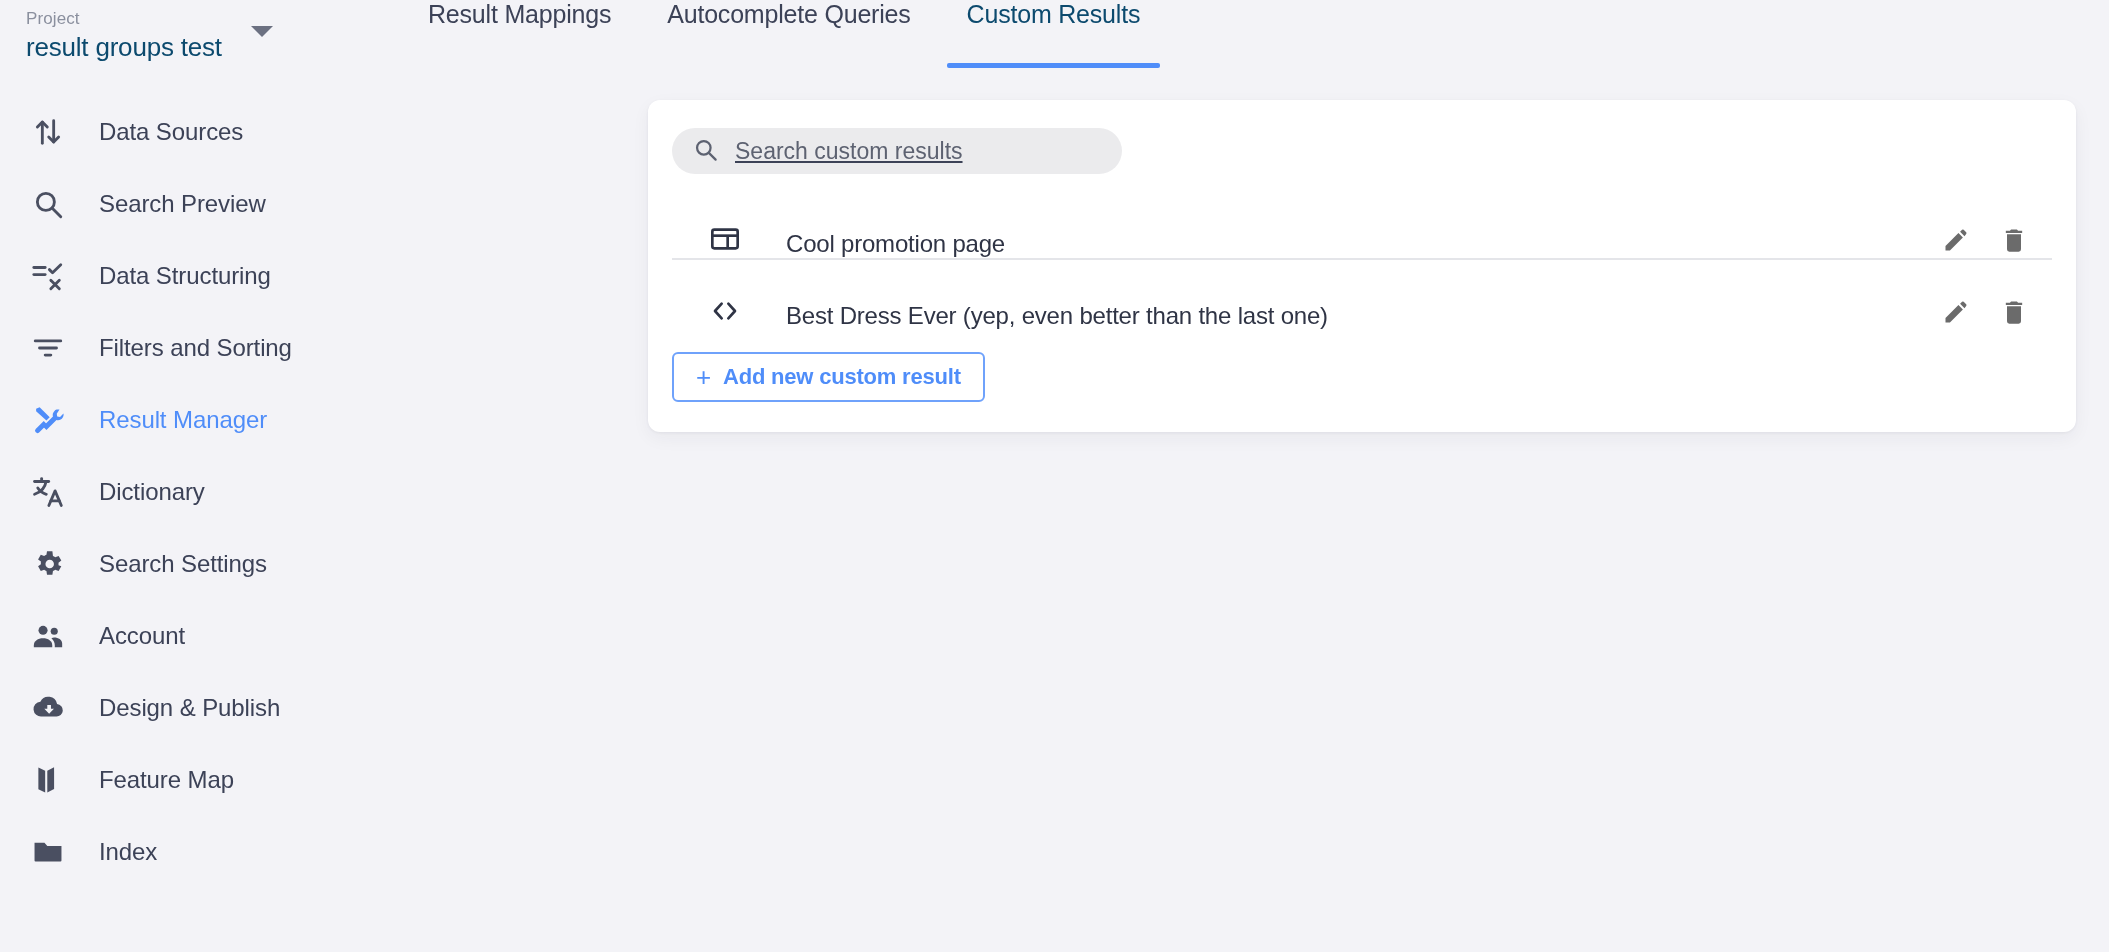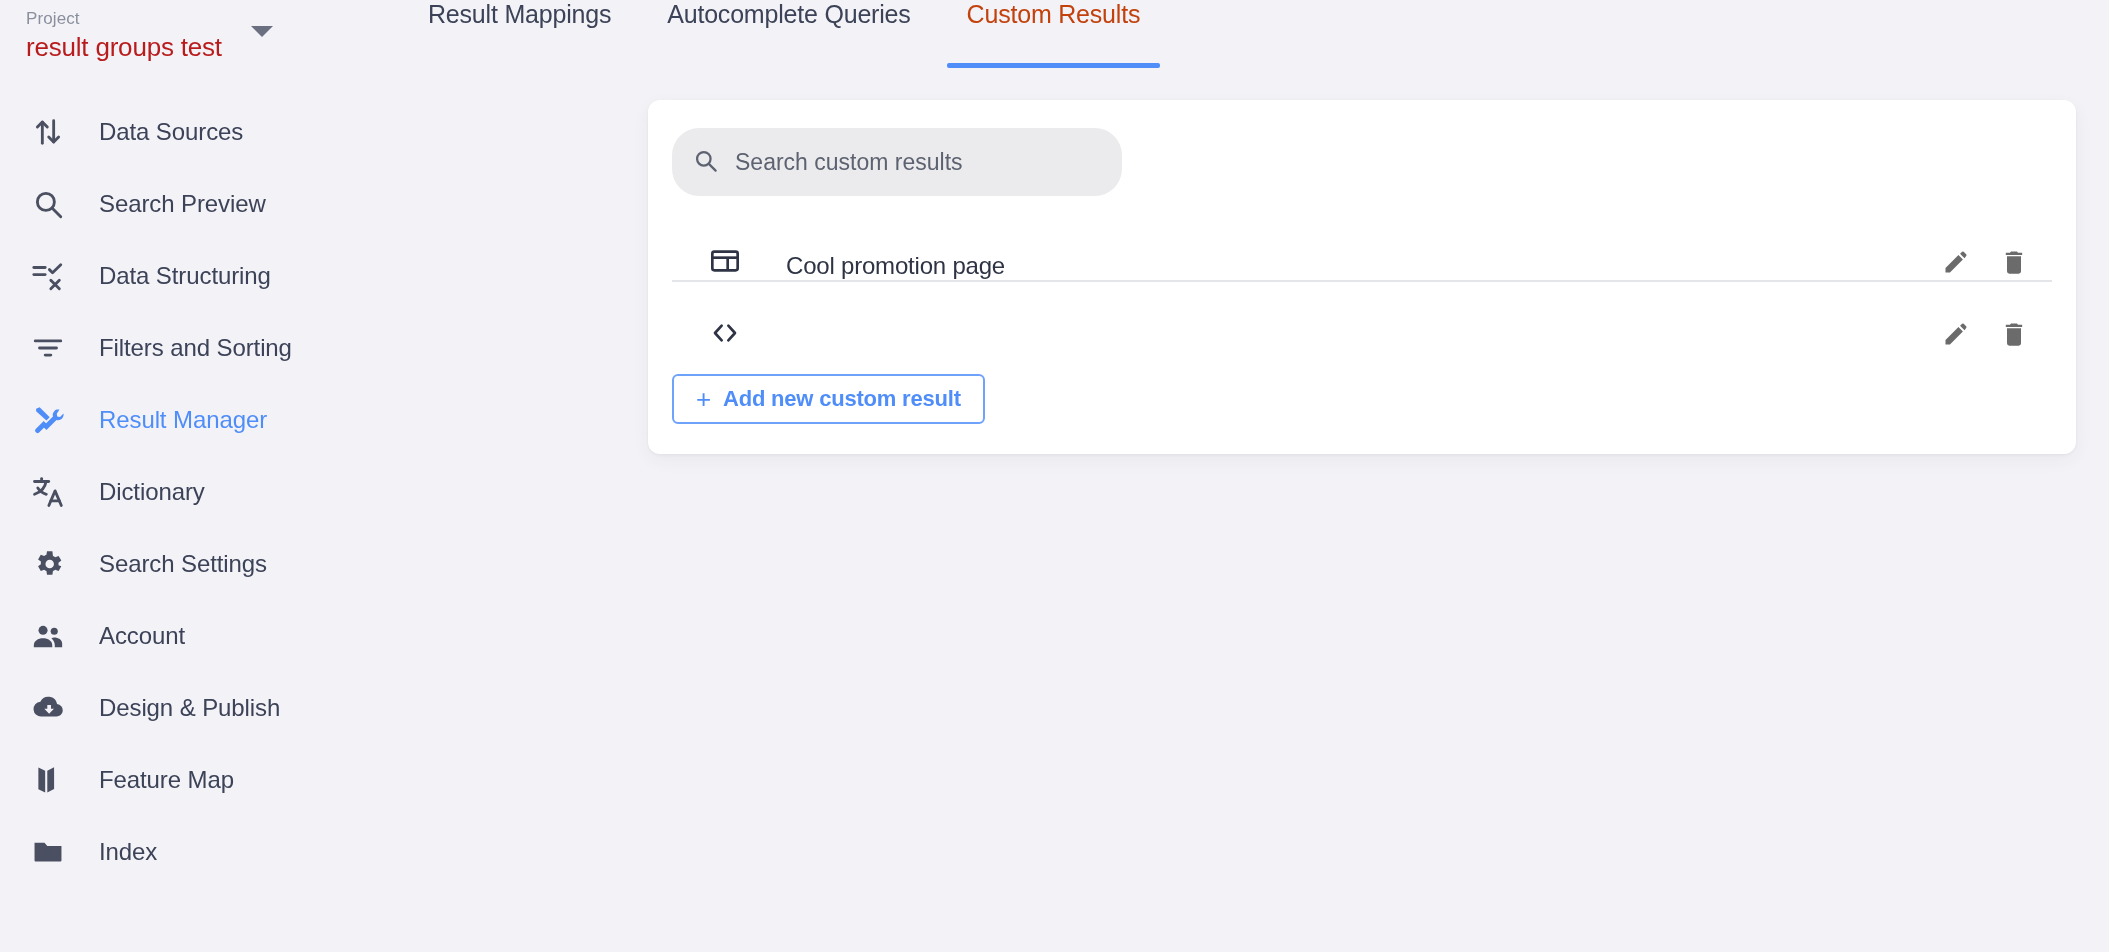--- a/index.html
+++ b/index.html
@@ -39,21 +39,21 @@
     cursor: pointer;
   }
   .project-label {
     font-size: 17px;
     color: #8a8f9e;
     line-height: 22px;
     letter-spacing: .1px;
   }
   .project-name {
     font-size: 26px;
-    color: #b91c1c;
+    color: #0c4a6e;
     line-height: 34px;
     letter-spacing: -.2px;
   }
   .project-caret {
     position: absolute;
     right: 105px;
     top: 26px;
     width: 0; height: 0;
     border-left: 11px solid transparent;
     border-right: 11px solid transparent;
@@ -104,21 +104,21 @@
     height: 68px;
     display: flex;
     align-items: flex-start;
     padding: 0 28px;
     font-size: 25px;
     color: #3c4257;
     letter-spacing: -.2px;
     cursor: pointer;
     white-space: nowrap;
   }
-  .tab.active { color: #c2410c; }
+  .tab.active { color: #0c4a6e; }
   .tab.active::after {
     content: "";
     position: absolute;
     left: 8px; right: 8px;
     bottom: 0;
     height: 5px;
     background: #4f8df9;
     border-radius: 2px;
   }
 
@@ -130,26 +130,27 @@
     width: 1428px;
     border-radius: 12px;
     background: #ffffff;
     box-shadow: 0 1px 3px rgba(30,35,60,.06), 0 6px 18px rgba(30,35,60,.05);
     padding: 28px 24px 30px 24px;
   }
 
   .search-box {
     display: flex;
     align-items: center;
-    height: 68px;
+    height: 46px;
     width: 450px;
     background: #ebebed;
     border-radius: 27px;
     padding: 0 18px 0 20px;
     cursor: text;
+    text-decoration: underline;
   }
   .search-box svg { width: 27px; height: 27px; flex: none; }
   .search-input {
     border: 0;
     outline: 0;
     background: transparent;
     margin-left: 16px;
     font-family: "Liberation Sans", sans-serif;
     font-size: 23px;
     color: #3c4257;
@@ -414,20 +415,21 @@
         </span>
       </div>
 
       <div class="result-row">
         <span class="result-type-icon">
           <svg viewBox="0 0 24 24" fill="none" stroke="#2f3445" stroke-width="2" stroke-linecap="round" stroke-linejoin="round">
               <path d="M9.5 6.5 4.5 12l5 5.5"></path>
               <path d="M14.5 6.5 19.5 12l-5 5.5"></path>
             </svg>
         </span>
+        <span class="result-title">Best Dress Ever (yep, even better than the last one)</span>
         <span class="row-actions">
           <button class="action-btn">
             <span>
               <svg viewBox="0 0 24 24" fill="currentColor">
                   <path d="M3 17.2V21h3.8L17.9 9.9l-3.8-3.8zM20.7 6.8a1 1 0 0 0 0-1.4l-2.1-2.1a1 1 0 0 0-1.4 0l-1.7 1.7 3.8 3.8z"></path>
                 </svg>
             </span>
           </button>
           <button class="action-btn">
             <span>

